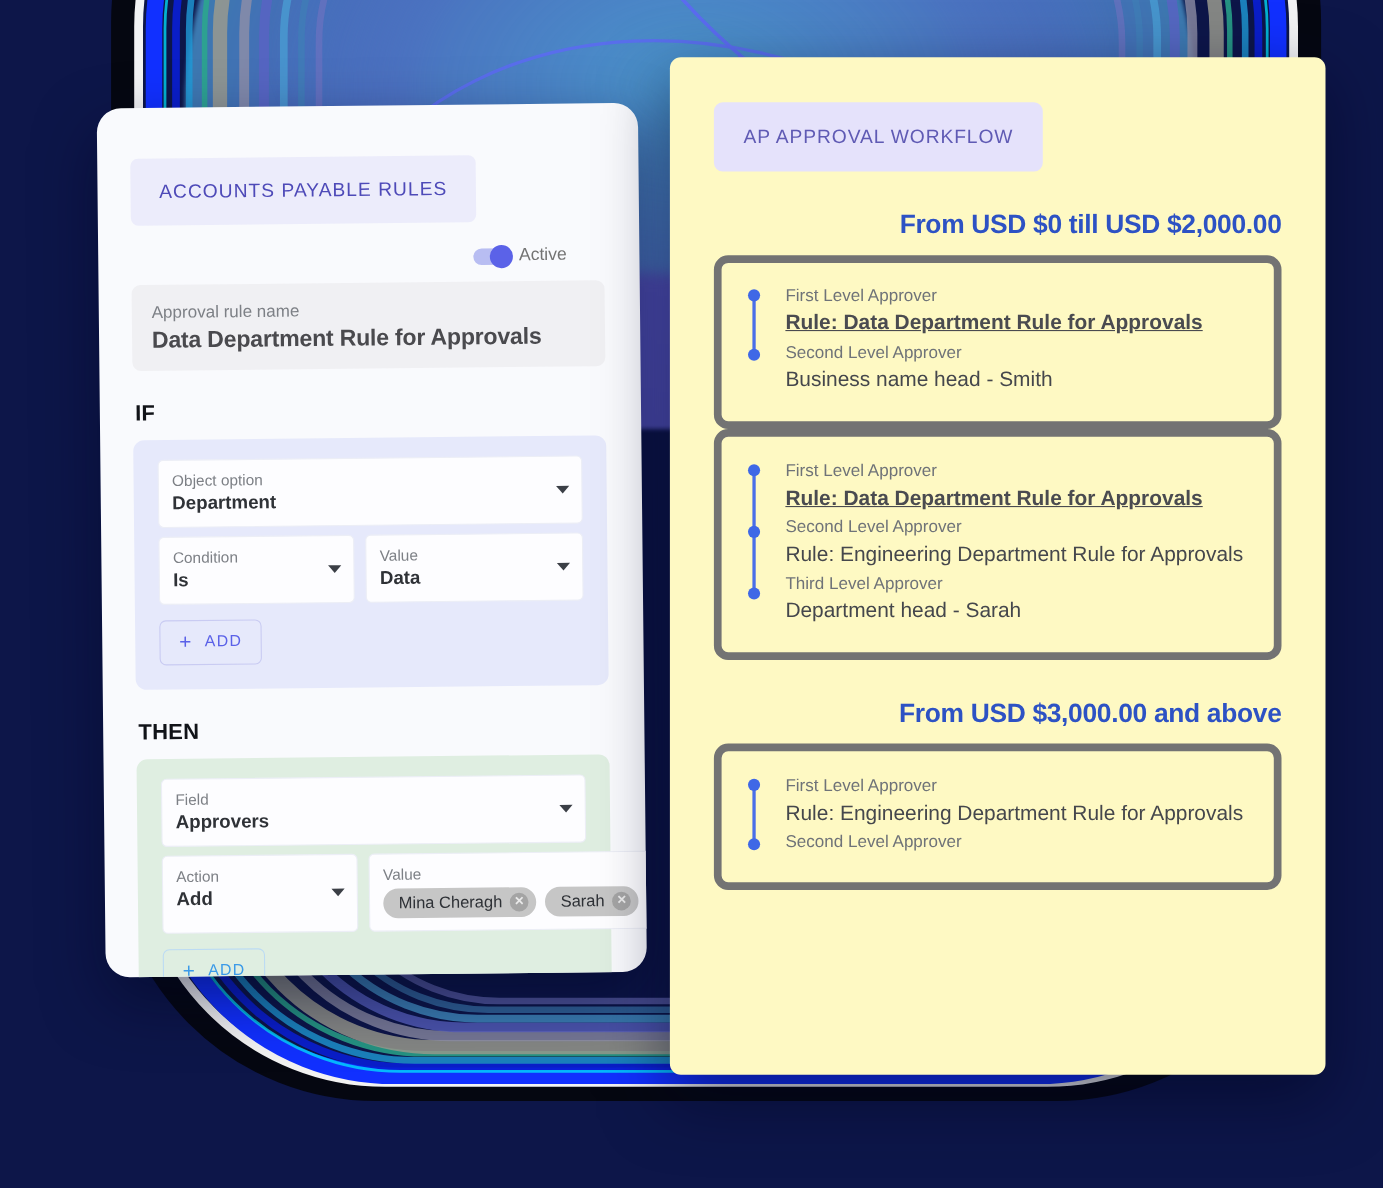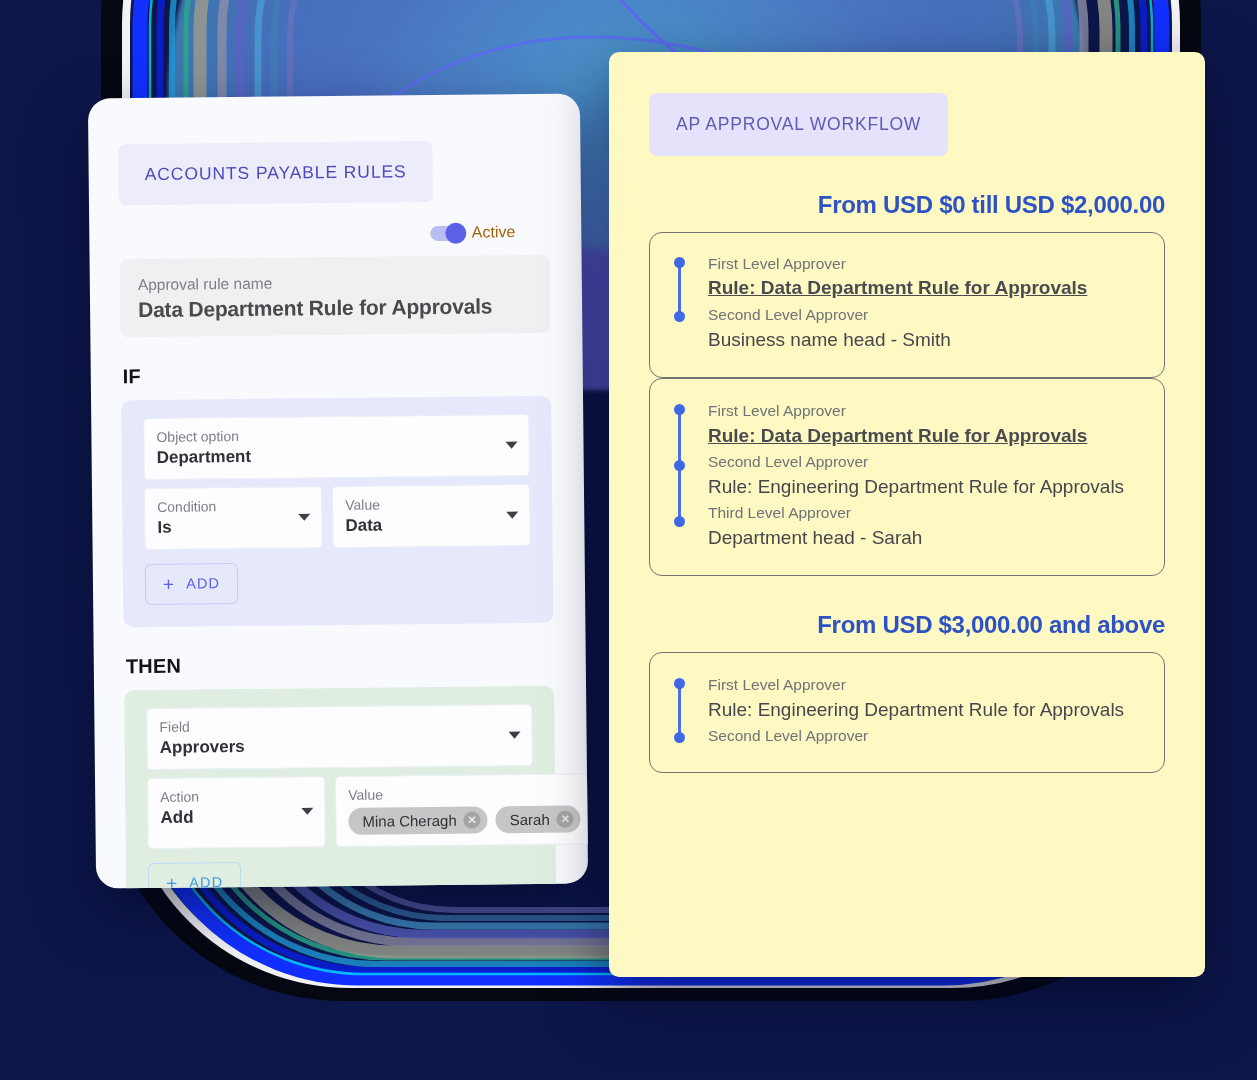--- a/index.html
+++ b/index.html
@@ -63,21 +63,21 @@
   }
   .toggle {
     position: relative; width: 34px; height: 15px;
     background: #b8bdf2; border-radius: 10px;
   }
   .toggle .knob {
     position: absolute; right: -2px; top: -3px;
     width: 21px; height: 21px; border-radius: 50%;
     background: #5b62e8;
   }
-  .toggle-label { font-size: 16px; color: #a16207; font-weight: 400; }
+  .toggle-label { font-size: 16px; color: #737373; font-weight: 400; }
 
   .name-box {
     margin-top: 14px;
     background: #f0f0f3;
     border-radius: 8px;
     padding: 14px 18px 18px 18px;
     height: 78px;
   }
   .field-label { font-size: 15.5px; color: #7d8086; font-weight: 400; line-height: 1.5; }
   .name-value { font-size: 21px; font-weight: bold; color: #4a4a4e; letter-spacing: -.2px; margin-top: 2px; }
@@ -157,21 +157,21 @@
   }
   .bracket-head {
     color: #2d52c4;
     font-size: 24px;
     font-weight: bold;
     letter-spacing: -.3px;
     margin: 35px 0 13px 0;
     text-align: right;
   }
   .bracket-box {
-    border: 1px solid #737373;
+    border: 7px solid #737373;
     border-radius: 13px;
     padding: 21px 24px 22px 24px;
   }
   .timeline { position: relative; padding-left: 34px; }
   .tl-line {
     position: absolute; left: 4px;
     width: 3px; background: #4a6fe8; border-radius: 2px;
   }
   .tl-dot {
     position: absolute; left: 0;

